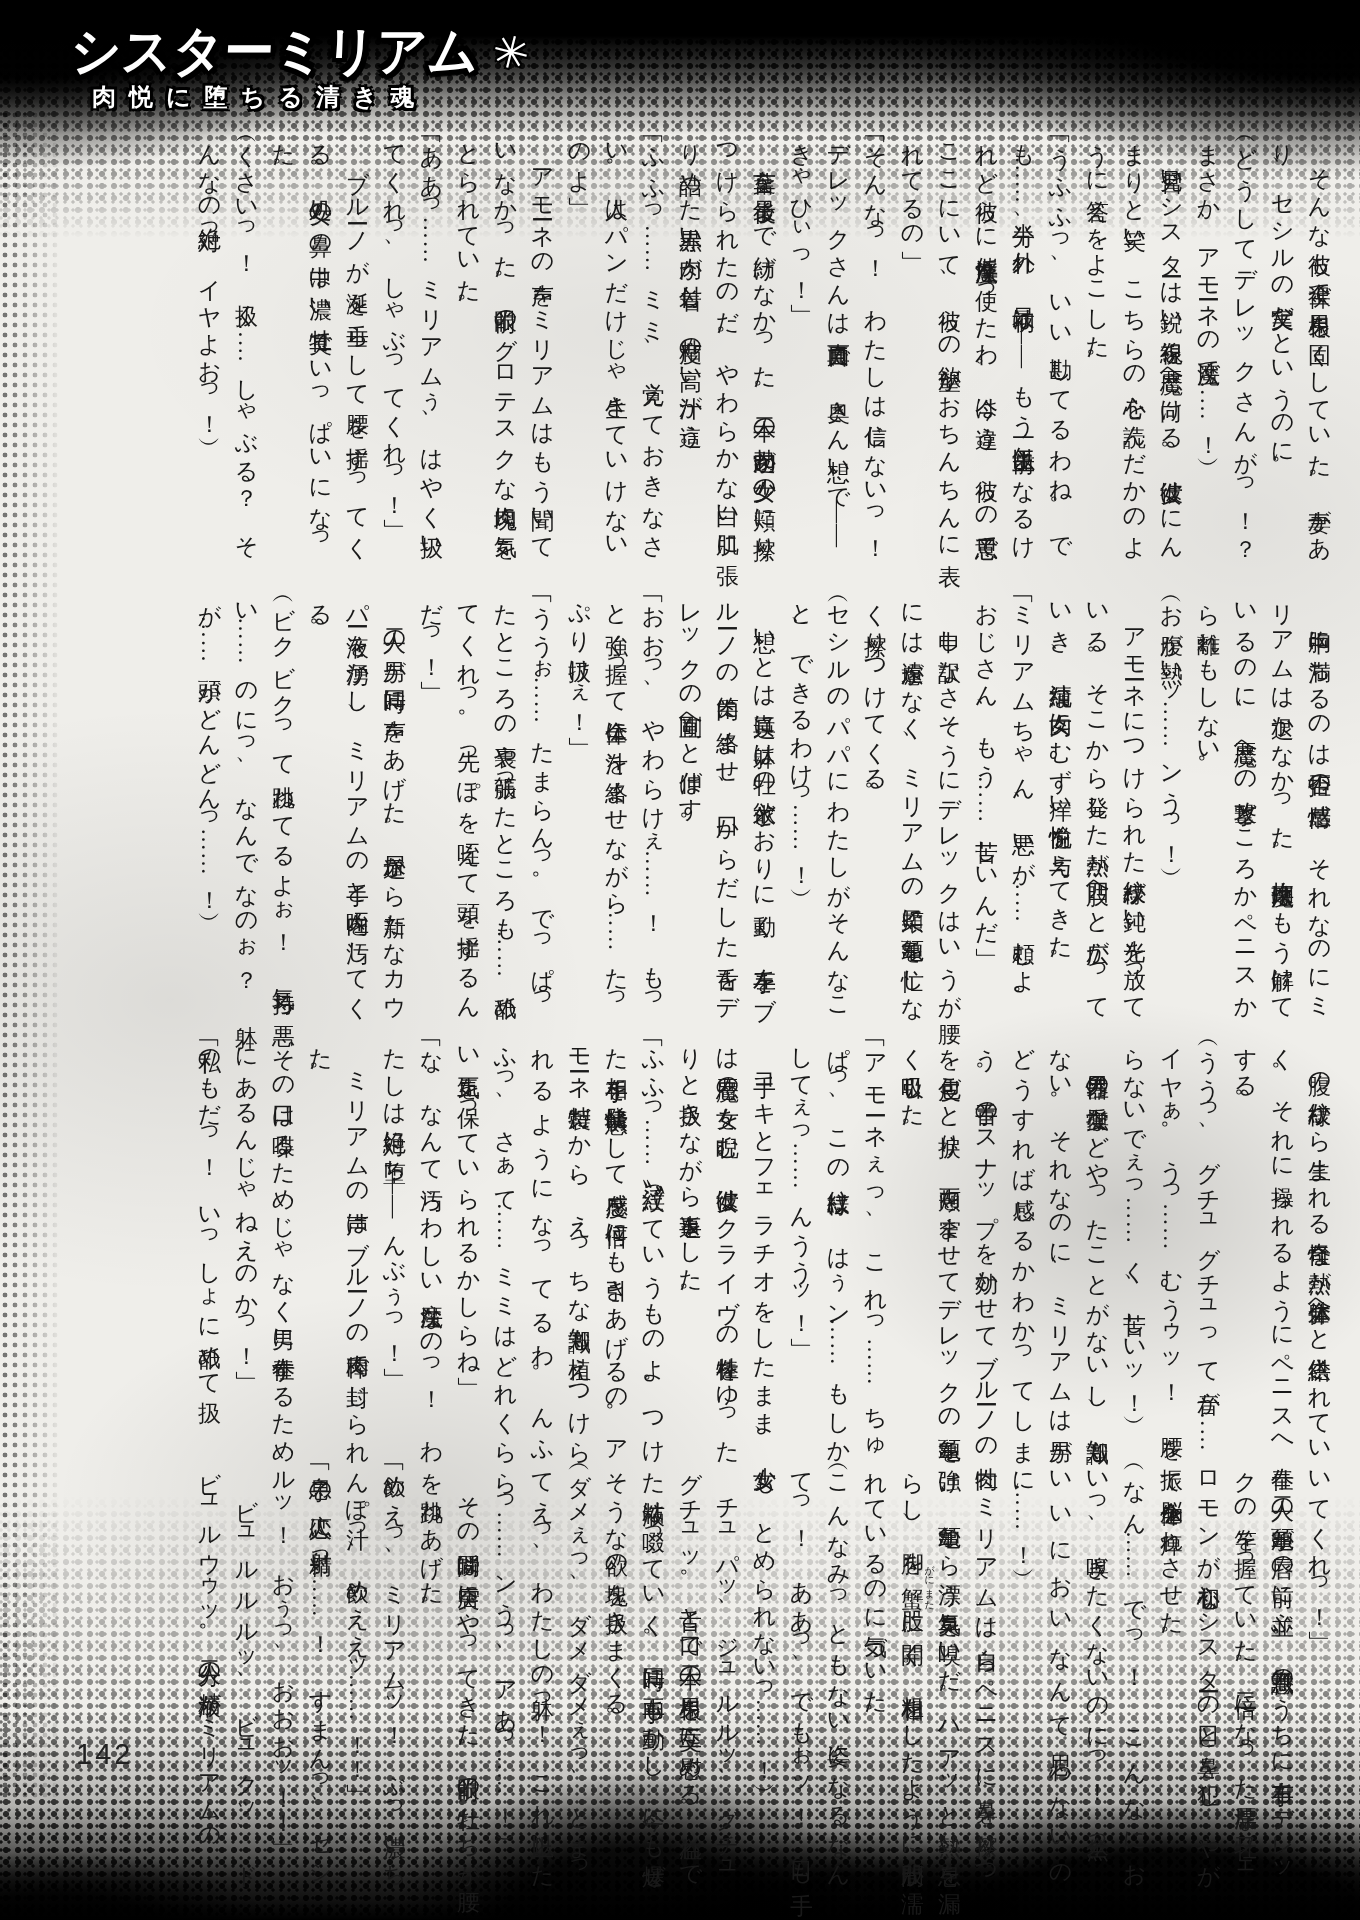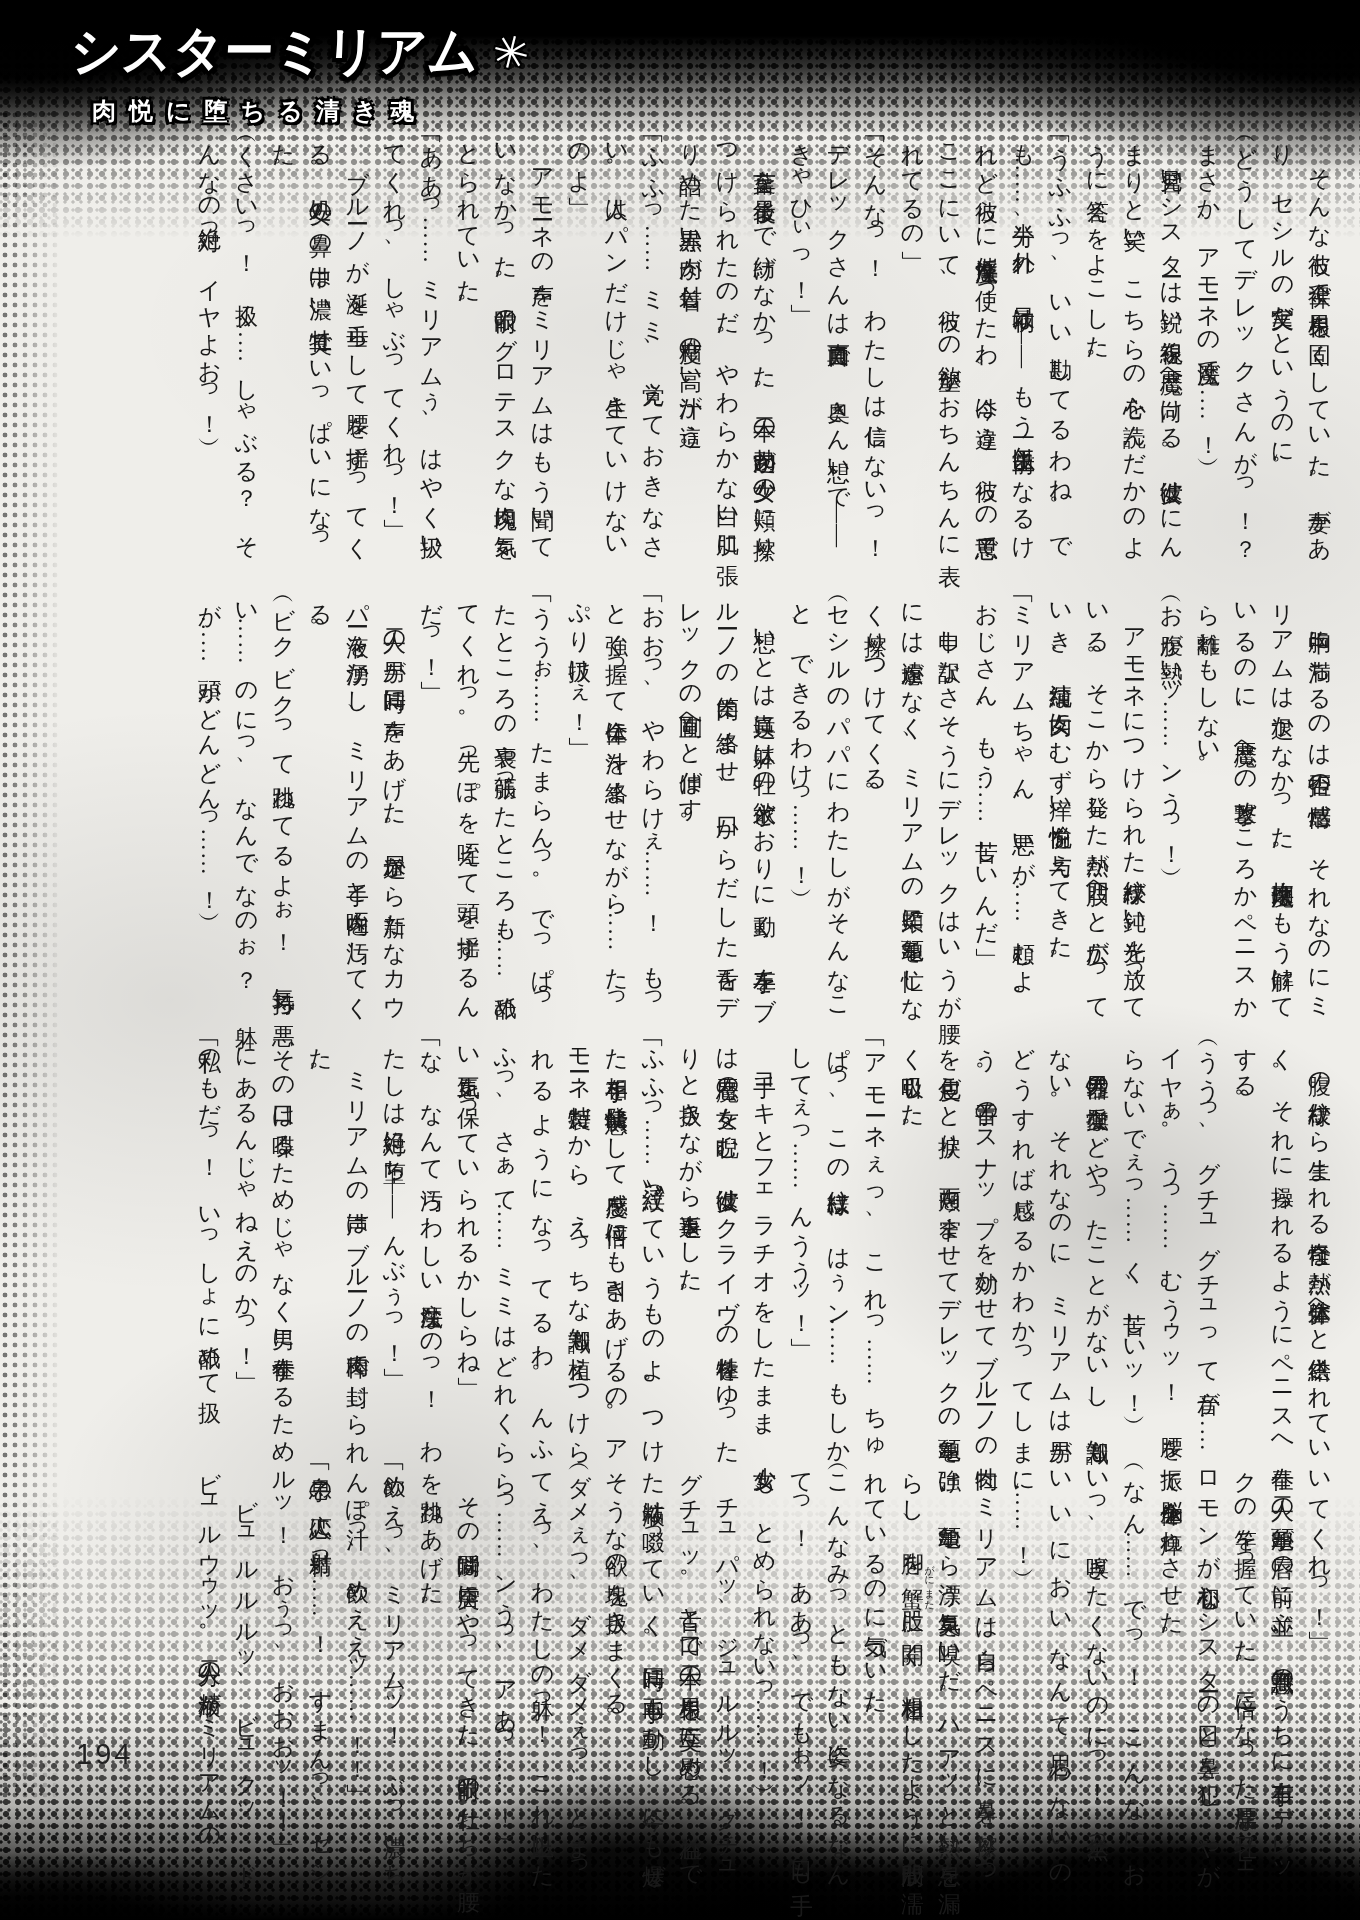--- a/index.html
+++ b/index.html
@@ -69,21 +69,21 @@
       0 6px 1px rgba(0,0,0,0.95),0 -6px 1px rgba(0,0,0,0.95),
       6px 0 1px rgba(0,0,0,0.95),-6px 0 1px rgba(0,0,0,0.95);
   }
   .title-mark {
     font-size:44px; line-height:1; margin-left:12px; margin-top:8px; display:inline-block;
     transform:rotate(14deg);
     text-shadow:2px 0 0 #000,-2px 0 0 #000,0 2px 0 #000,0 -2px 0 #000,
       2px 2px 0 #000,-2px -2px 0 #000,2px -2px 0 #000,-2px 2px 0 #000;
   }
   .subtitle {
-    margin-top:19px; margin-left:20px; font-size:24px; font-weight:700; white-space:nowrap;
+    margin-top:5px; margin-left:20px; font-size:24px; font-weight:700; white-space:nowrap;
     letter-spacing:13px;
     text-shadow:2px 0 0 #000,-2px 0 0 #000,0 2px 0 #000,0 -2px 0 #000,
       1.5px 1.5px 0 #000,-1.5px -1.5px 0 #000,1.5px -1.5px 0 #000,-1.5px 1.5px 0 #000,
       3px 3px 0 #000,-3px 3px 0 #000,3px -3px 0 #000,-3px -3px 0 #000;
   }
   
   .band {
     position:absolute; right:22px; width:1268px; z-index:3;
     writing-mode:vertical-rl; -webkit-writing-mode:vertical-rl; text-orientation:mixed;
     font-size:23px; line-height:37px; letter-spacing:1px; color:#191919;
@@ -168,15 +168,15 @@
         <p>（こんなみっともない姿になるなんてっ！　ああっ、でもぉッ！　口も手も、とめられないっ……！）</p>
         <p>　チュパッ、ジュルルッ、グチュグチュッ。舌と口で二本の男根を交互に慰める。溢れでた粘液は啜っていく。同時に両手も動かし、今にも爆ぜそうな欲の塊を扱きまくる。</p>
         <p>（ダメぇっ、ダメダメぇっ、とまってえっ、わたしの躰っ！　これ以上したらっ……ンうっ、アあっ……！）</p>
         <p>　その瞬間は唐突にやってきた。眼前の牡たちが腰を跳ねあげた。</p>
         <p>「飲めえっ、ミリアムッ！　ぶっ濃いちんぽ汁っ、飲めええッ……！！」</p>
         <p>「息子の恋人に射精っ……！　すまんっ、セシルッ！　おぅっ、おおおッ！！」</p>
         <p>　ビュルルルッ、ビュクッ、ドビュルウゥッ。二人分の精液がミリアムの</p>
       </section>
   </main>
 
-  <div class="page-number">194</div>
+  <div class="page-number">142</div>
 
 </div>
 
 </body></html>

